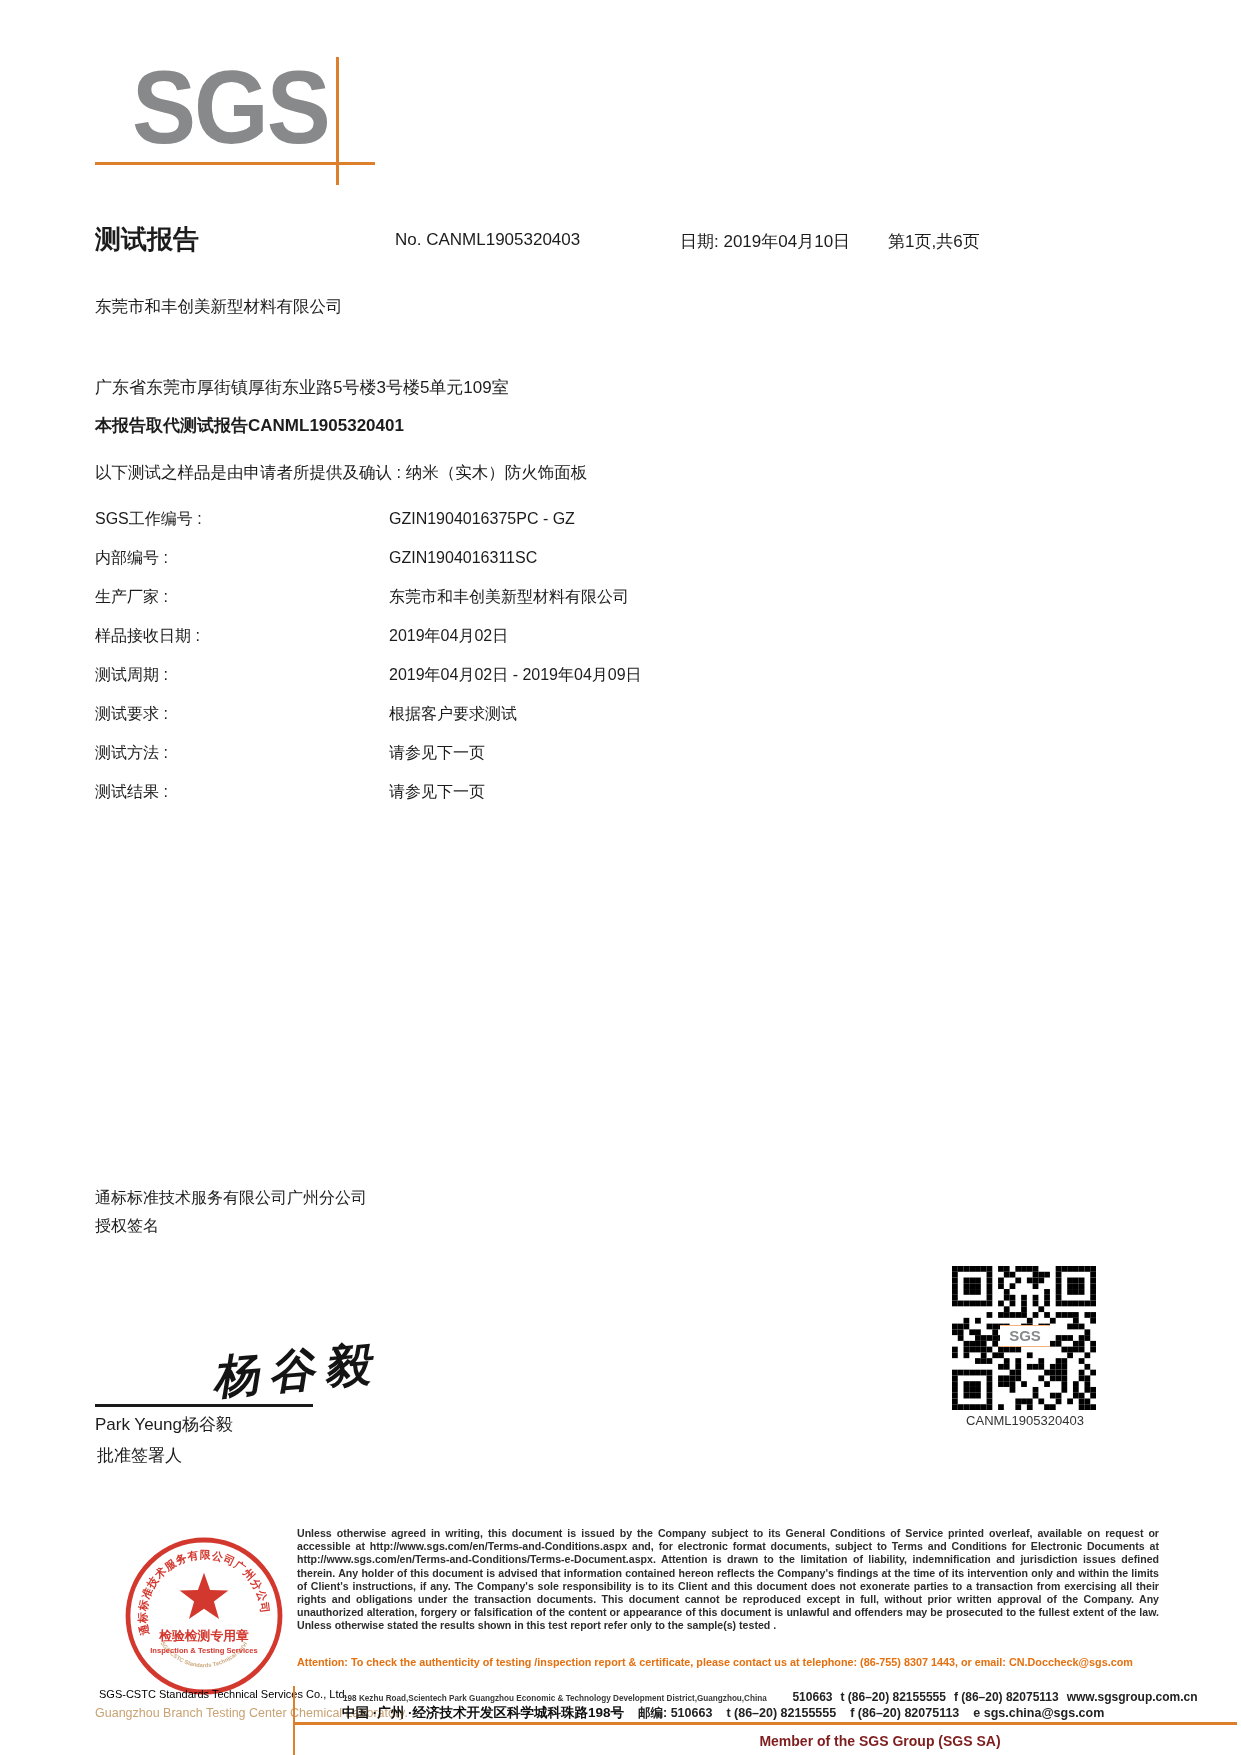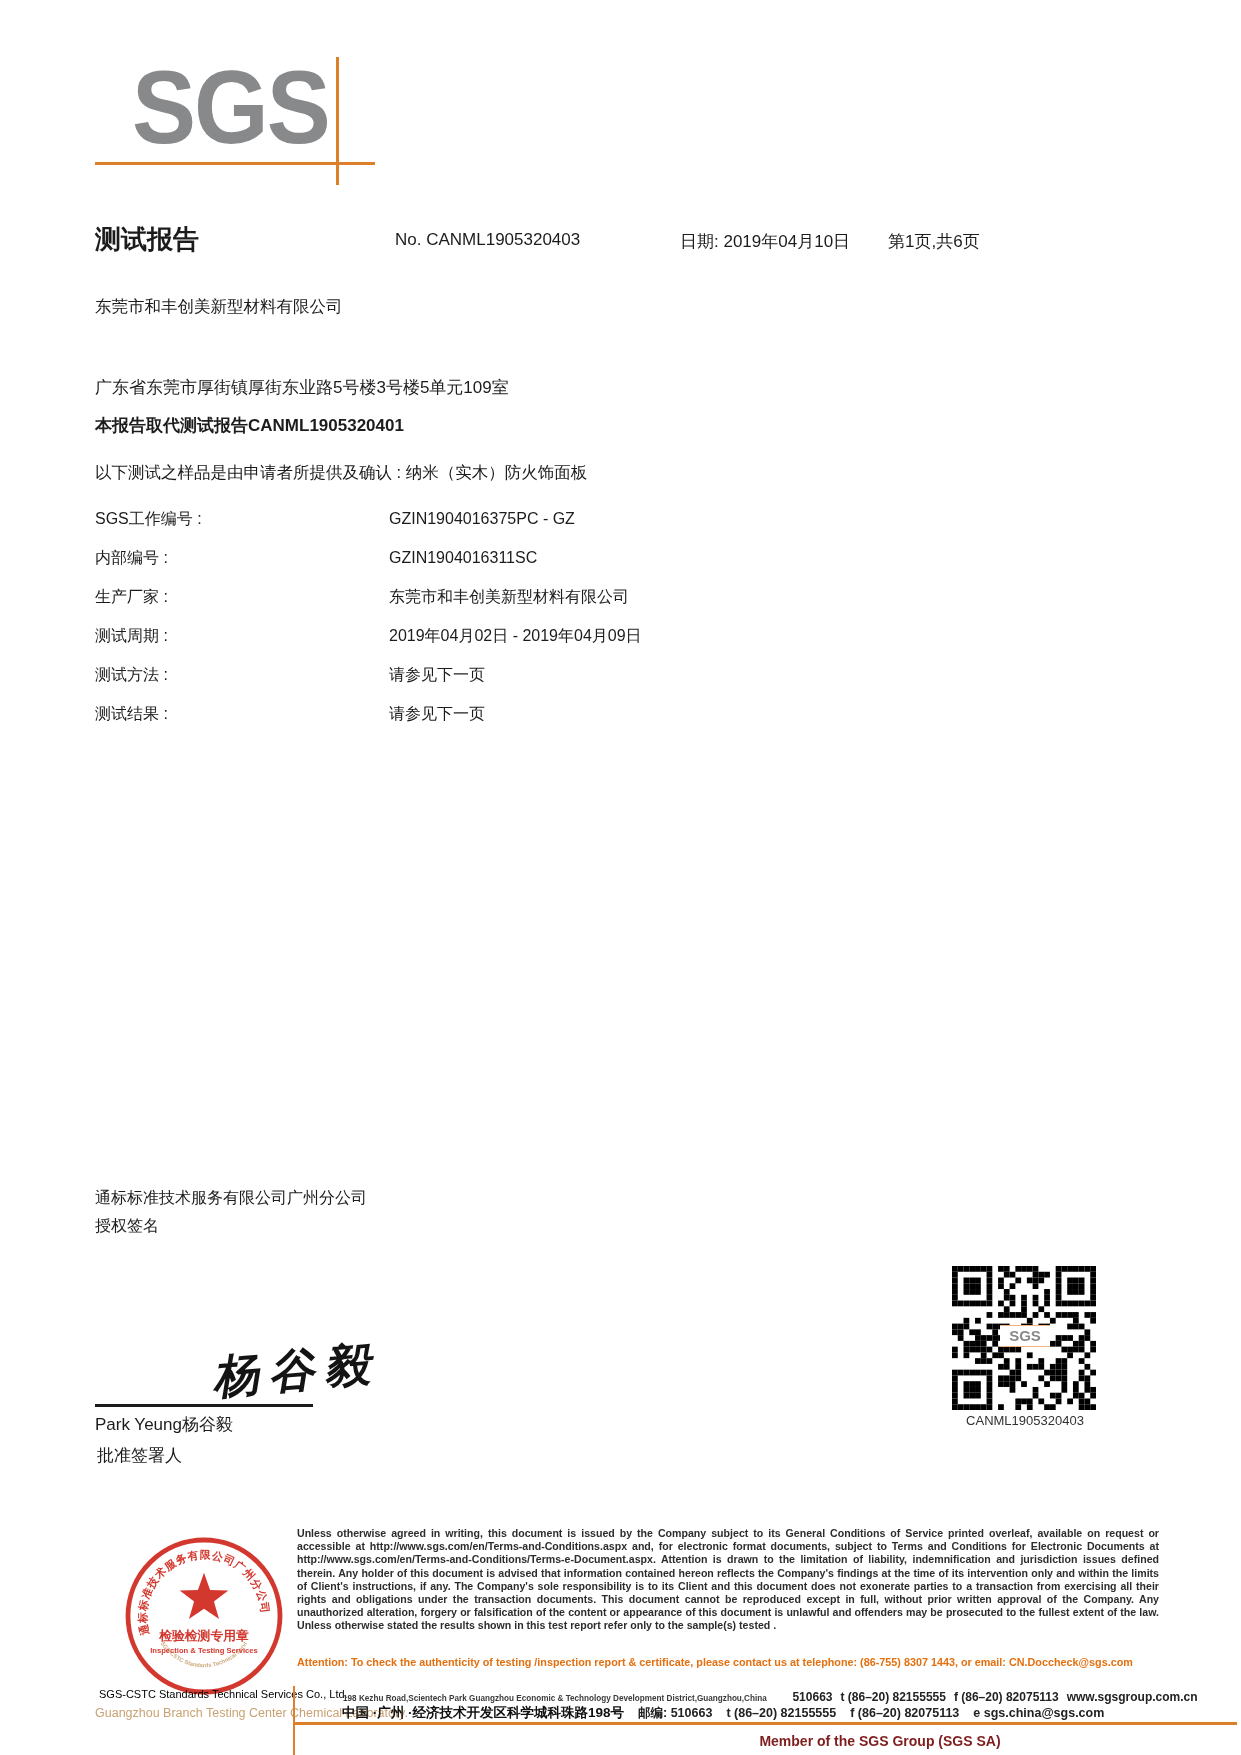--- a/index.html
+++ b/index.html
@@ -108,26 +108,34 @@
   <div class="field-row">
     <div class="f-label">内部编号 :</div>
     <div class="f-value">GZIN1904016311SC</div>
   </div>
 
   <div class="field-row">
     <div class="f-label">生产厂家 :</div>
     <div class="f-value">东莞市和丰创美新型材料有限公司</div>
   </div>
 
+  <div class="field-row">
+    <div class="f-label">样品接收日期 :</div>
+    <div class="f-value">2019年04月02日</div>
+  </div>
 
   <div class="field-row">
     <div class="f-label">测试周期 :</div>
     <div class="f-value">2019年04月02日 - 2019年04月09日</div>
   </div>
 
+  <div class="field-row">
+    <div class="f-label">测试要求 :</div>
+    <div class="f-value">根据客户要求测试</div>
+  </div>
 
   <div class="field-row">
     <div class="f-label">测试方法 :</div>
     <div class="f-value">请参见下一页</div>
   </div>
 
   <div class="field-row">
     <div class="f-label">测试结果 :</div>
     <div class="f-value">请参见下一页</div>
   </div>

